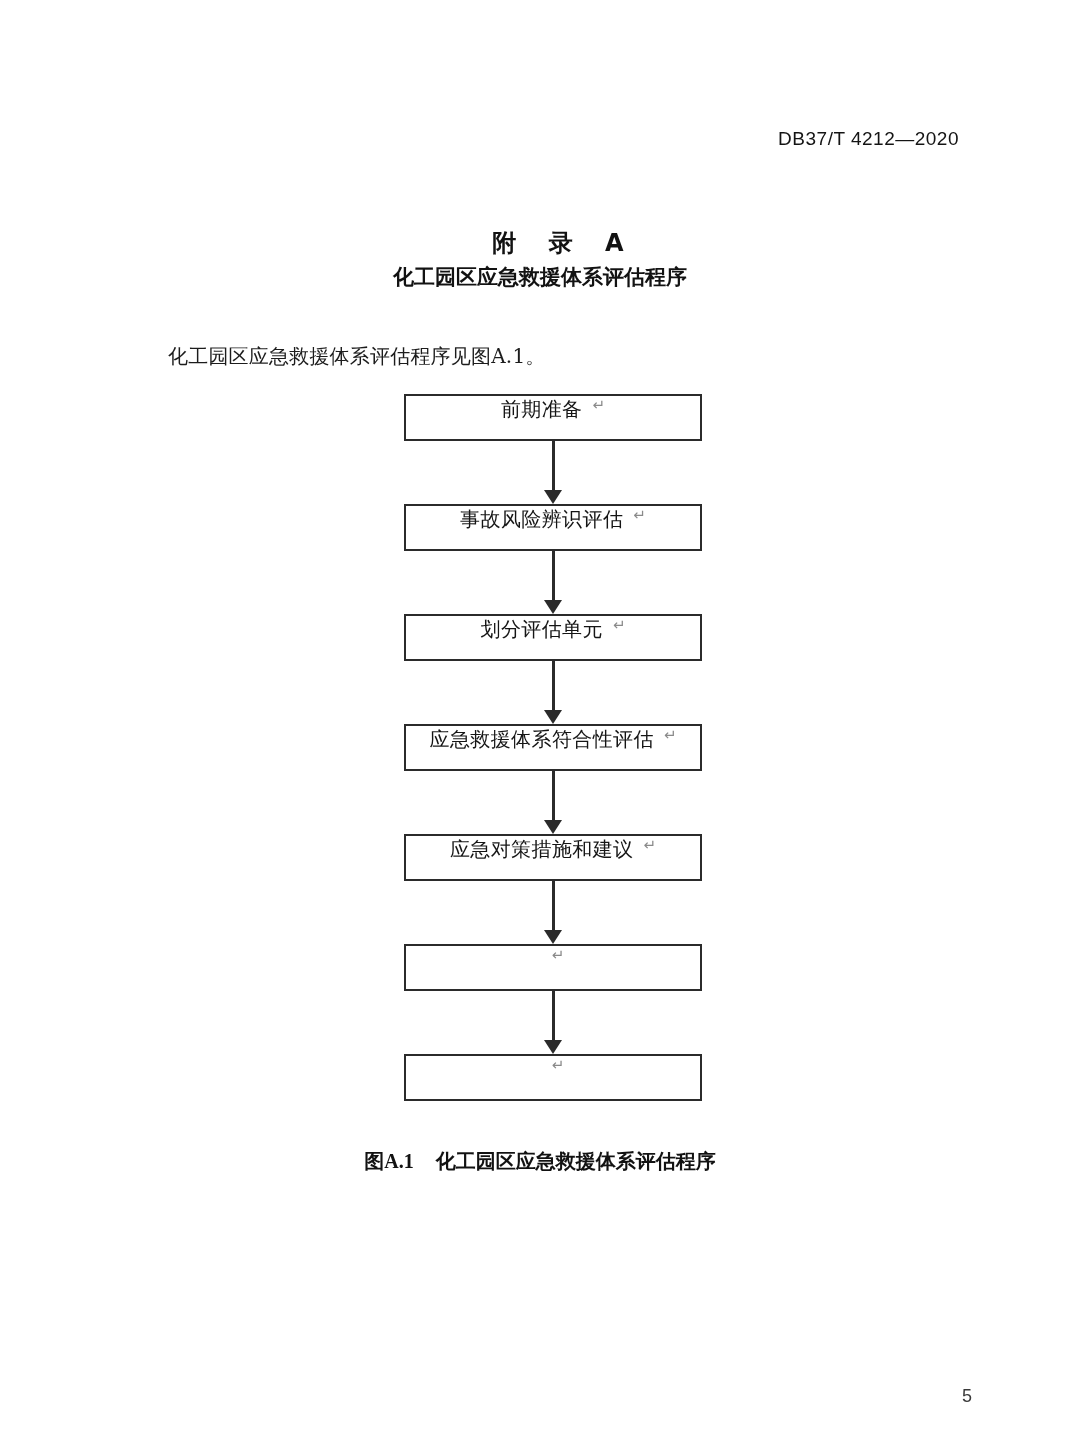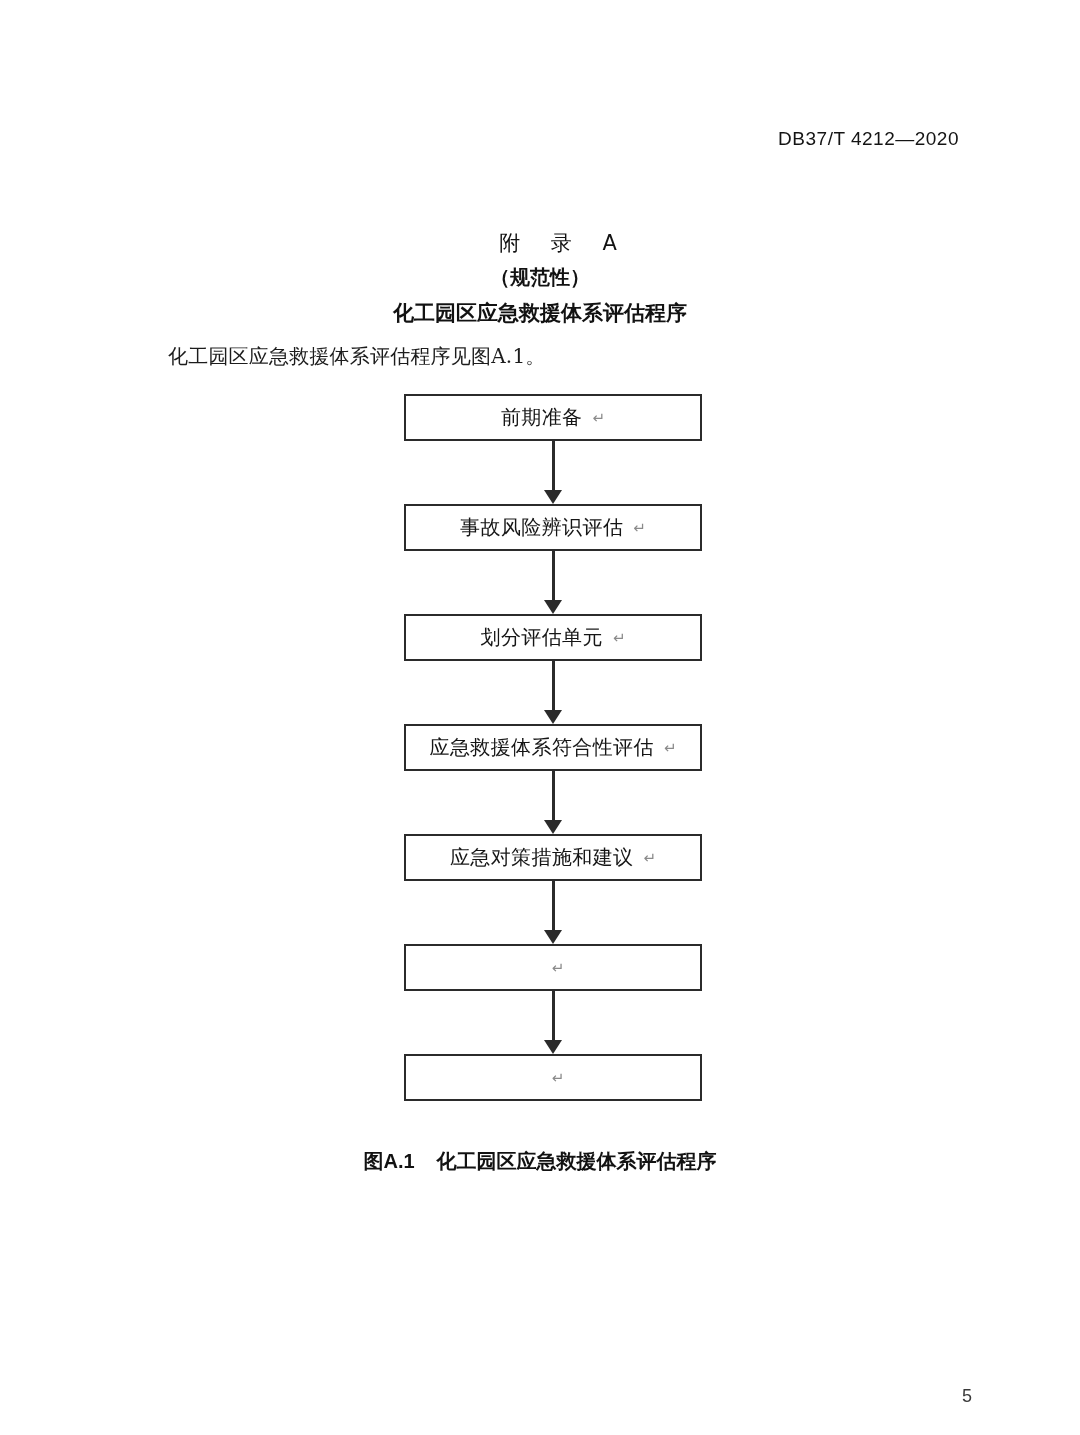--- a/index.html
+++ b/index.html
@@ -30,22 +30,22 @@
 
   
   .annex-title-block {
     position: absolute;
     top: 228px;
     left: 0;
     width: 1080px;
     text-align: center;
   }
   .annex-label {
-    font-size: 21px;
-    font-weight: normal;
+    font-size: 24px;
+    font-weight: bold;
     letter-spacing: 12px;
     color: #121212;
     line-height: 30px;
     font-family: "DejaVu Sans", sans-serif;
     padding-left: 48px;
   }
   .annex-kind {
     font-size: 20px;
     font-weight: bold;
     color: #121212;
@@ -83,21 +83,21 @@
     width: 300px;
   }
   .flow-node {
     position: relative;
     width: 298px;
     height: 47px;
     box-sizing: border-box;
     border: 2px solid #2b2b2b;
     background: #ffffff;
     display: flex;
-    align-items: center;
+    align-items: flex-start;
     justify-content: center;
   }
   .flow-node-label {
     font-size: 20px;
     color: #151515;
     letter-spacing: 0.4px;
     font-family: "DejaVu Sans", sans-serif;
     white-space: nowrap;
   }
   .flow-node-pilcrow {
@@ -133,21 +133,21 @@
   
   .figure-caption {
     position: absolute;
     top: 1148px;
     left: 0;
     width: 1080px;
     text-align: center;
     font-size: 20px;
     font-weight: bold;
     color: #121212;
-    font-family: Liberation Sans, sans-serif;
+    font-family: Liberation Serif, serif;
   }
   .figure-caption .cap-gap {
     display: inline-block;
     width: 22px;
   }
 
   
   .page-number {
     position: absolute;
     bottom: 28px;
@@ -157,21 +157,20 @@
     font-family: "Liberation Sans", sans-serif;
   }
 </style>
 </head>
 <body>
 
 <div class="page-header">DB37/T 4212—2020</div>
 
 <div class="annex-title-block">
   <div class="annex-label">附 录 A</div>
-  <div class="annex-kind">（规范性）</div>
   <div class="annex-name">化工园区应急救援体系评估程序</div>
 </div>
 
 <div class="body-paragraph">化工园区应急救援体系评估程序见图A.1。</div>
 
 <div class="flowchart" id="flowchart">
     <div class="flow-node">
       <span class="flow-node-label">前期准备</span>
       <span class="flow-node-pilcrow">↵</span>
     </div>

